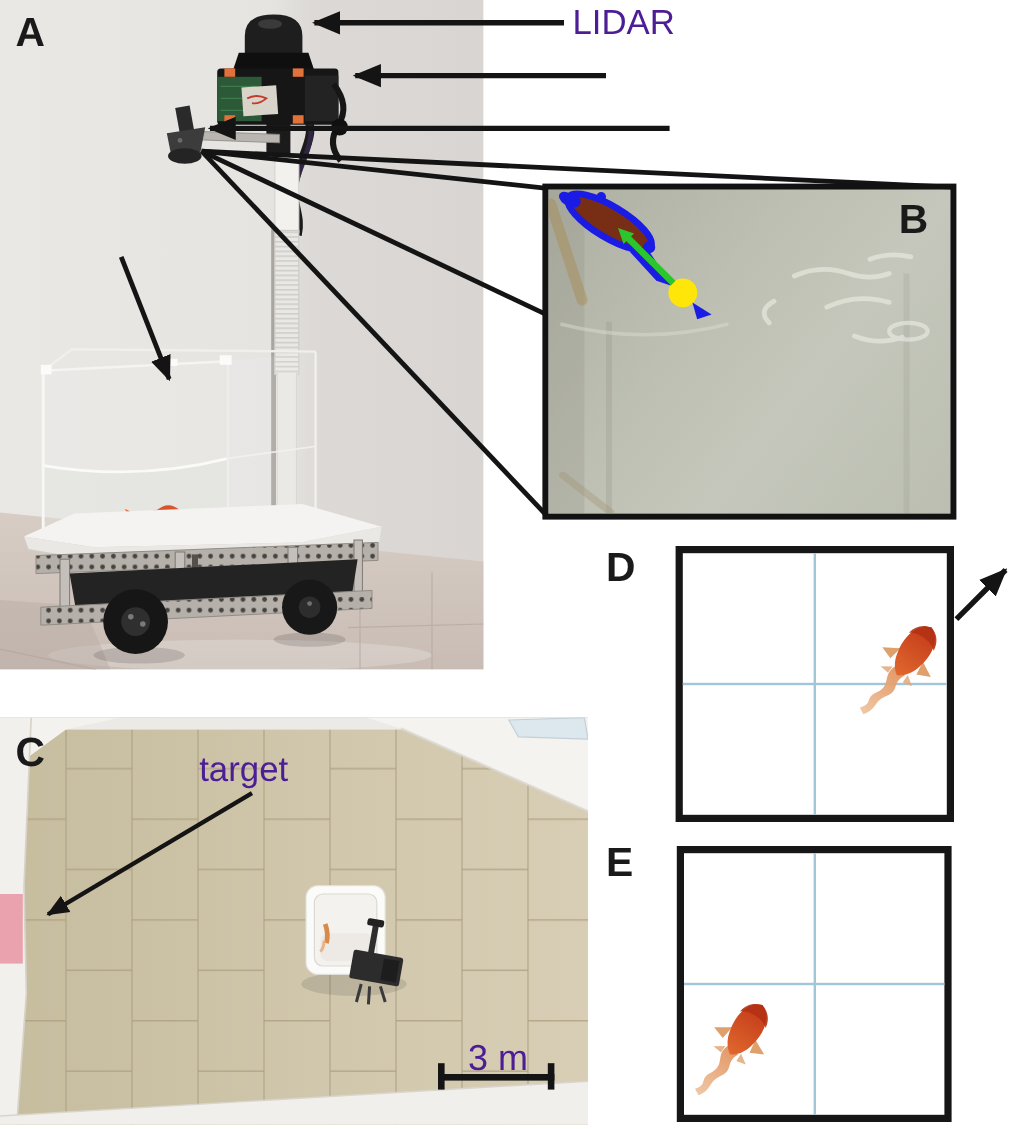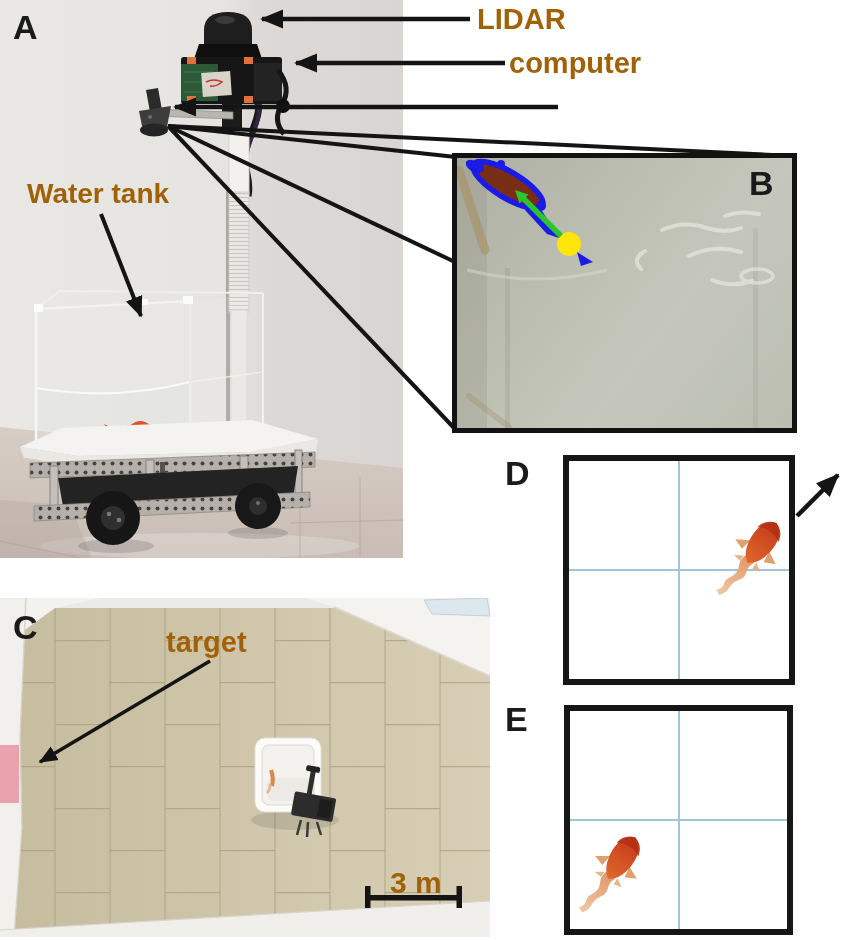--- a/index.html
+++ b/index.html
@@ -1,20 +1,20 @@
 <!DOCTYPE html>
 <html><head>
 <meta charset="utf-8">
 <style>
   html,body{margin:0;padding:0;background:#ffffff;}
   #canvas{position:relative;width:850px;height:941px;background:#ffffff;overflow:hidden;
           font-family:"Liberation Sans", sans-serif;}
   .layer{position:absolute;}
   .pletter{position:absolute;z-index:30;font-weight:700;font-size:34px;color:#1a1a1a;line-height:1;}
-  .ann{position:absolute;z-index:30;font-weight:700;font-size:29px;color:#a16207;line-height:1.15;}
+  .ann{position:absolute;z-index:30;font-weight:400;font-size:29px;color:#4c1d95;line-height:1.15;}
   
   #panelA{left:0;top:0;width:403px;height:558px;z-index:1;}
   
   #panelB{left:452px;top:153px;width:335px;height:270px;border:5px solid #121212;z-index:10;
           background:linear-gradient(128deg,#adafa2 0%,#bdbfb2 38%,#c5c7bc 62%,#bbbeb1 100%);}
   #panelB svg{display:block;}
   
   #panelC{left:0;top:598px;width:490px;height:339px;z-index:1;background:#cdc4a9;}
   
   .quadbox{position:absolute;background:#ffffff;border:6px solid #161616;z-index:10;}
@@ -298,22 +298,20 @@
       <path d="M42,32 L56,39 L44,45 Z" fill="#dfa06b"></path>
       <path d="M22,52 L13,58 L22,59 Z" fill="#e2a878" opacity="0.85"></path>
       <path d="M38,50 L47,56 L38,58 Z" fill="#e2a878" opacity="0.85"></path>
       <path d="M30,2 C42,6 46,22 42,38 C40,48 34,54 30,56 C26,54 20,48 18,38 C14,22 18,6 30,2 Z" fill="url(#bodyG)"></path>
       <path d="M30,2 C38,4 43,10 44,18 C38,12 22,12 16,18 C17,10 22,4 30,2 Z" fill="#b23114" opacity="0.9"></path>
     </svg>
   </div>
 
   <div class="pletter" style="left:13px;top:10px;">A</div>
   <div class="ann" style="left:477px;top:3px;">LIDAR</div>
-  <div class="ann" style="left:509px;top:47px;">computer</div>
-  <div class="ann" style="left:27px;top:178px;font-size:28px;">Water tank</div>
   <div class="pletter" style="left:749px;top:166px;">B</div>
   <div class="pletter" style="left:13px;top:610px;">C</div>
   <div class="ann" style="left:166px;top:626px;">target</div>
   <div class="ann" style="left:390px;top:866px;font-size:30px;">3 m</div>
   <div class="pletter" style="left:505px;top:456px;">D</div>
   <div class="pletter" style="left:505px;top:702px;">E</div>
 
 </div>
 
 </body></html>

